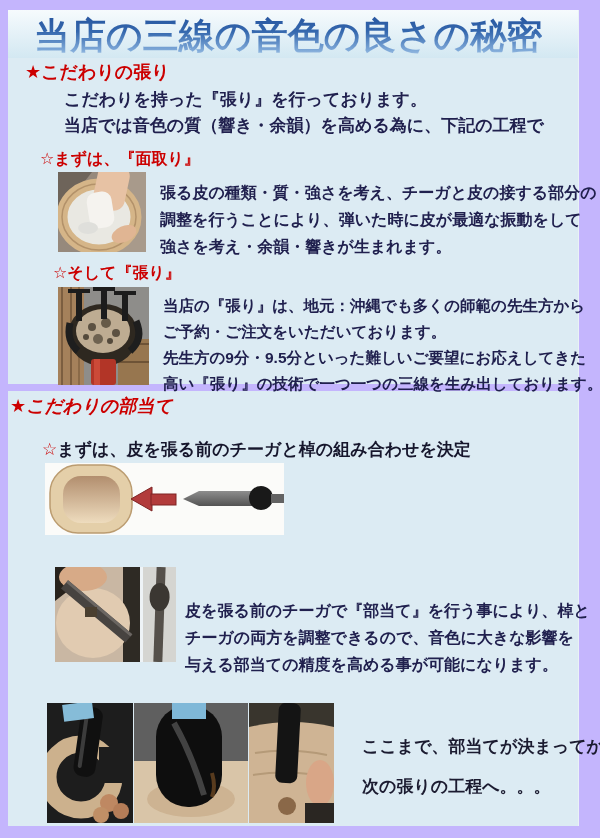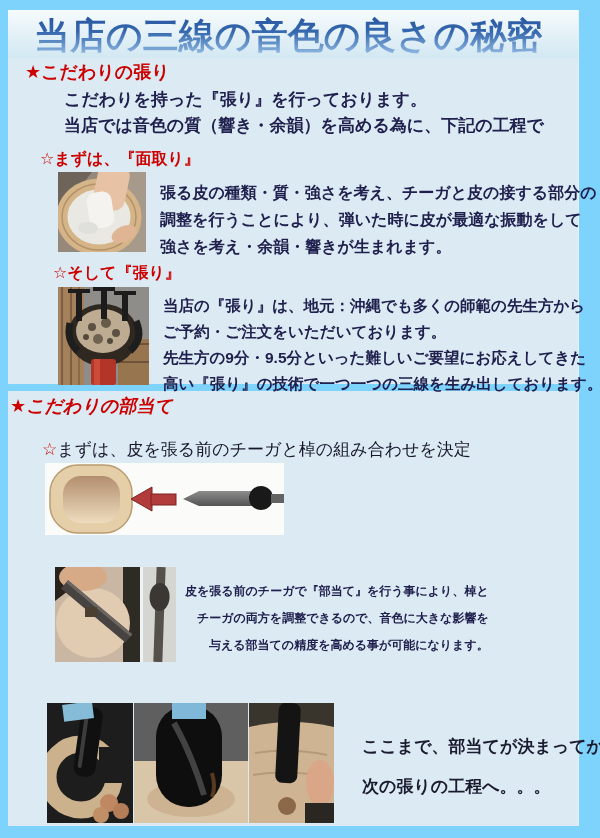--- a/index.html
+++ b/index.html
@@ -1,43 +1,43 @@
 <!DOCTYPE html>
 <html><head>
 <meta charset="utf-8">
 <style>
   html,body { margin:0; padding:0; background:#ffffff; }
   body { font-family:"Liberation Sans","DejaVu Sans",sans-serif; }
-  .page { position:relative; width:600px; height:838px; background:#7dd3fc; overflow:hidden; }
+  .page { position:relative; width:600px; height:838px; background:#c4b5fd; overflow:hidden; }
   .abs { position:absolute; }
 
   
   .bg1 { left:8px; top:10px; width:570px; height:374px; background:#dcebf3; border-right:1px solid #e9f1f6; }
   .bg2 { left:8px; top:391px; width:570px; height:435px; background:#dcebf3; border-right:1px solid #e9f1f6; }
 
   
   .banner { left:8px; top:10px; width:570px; height:48px;
     background:linear-gradient(180deg,#f6fbfd 0%,#e6f2f8 45%,#d3e8f2 100%); }
   .title { left:34px; top:12px; font-size:36px; font-weight:bold; letter-spacing:0px;
     color:#3a6cb4; white-space:nowrap; }
   @supports ((-webkit-background-clip: text) or (background-clip: text)) {
     .title { background:linear-gradient(180deg,#24519c 0%,#3568ae 40%,#7fa9d8 78%,#c2d9ee 100%);
       -webkit-background-clip:text; background-clip:text; color:transparent; }
   }
 
   .red-h1 { font-size:18px; font-weight:bold; color:#cc0000; white-space:nowrap; }
   .red-h2 { font-size:16px; font-weight:bold; color:#cc0000; white-space:nowrap; }
-  .dark-h2 { font-size:17px; font-weight:normal; color:#16162c; white-space:nowrap; }
+  .dark-h2 { font-size:17px; font-weight:bold; color:#16162c; white-space:nowrap; }
   .star-red { color:#cc0000; }
 
   .body-text { font-weight:bold; color:#20204e; }
   .intro { left:64px; top:87px; font-size:17px; line-height:26px; }
   .p-mentori { left:160px; top:179px; font-size:16px; line-height:27px; }
   .p-hari { left:163px; top:293px; font-size:15.5px; line-height:26px; }
-  .p-work { left:185px; top:578px; font-size:12px; line-height:27px;text-align:right; }
+  .p-work { left:185px; top:597px; font-size:16px; line-height:27px; }
   .p-kansei { left:362px; top:727px; font-size:17px; line-height:40px; color:#1b1b30; }
   .line { display:block; white-space:nowrap; }
 
   .photo { display:block; }
   .strip { left:47px; top:703px; display:flex; gap:1px; }
 </style>
 </head>
 <body>
 
 <div class="page">

